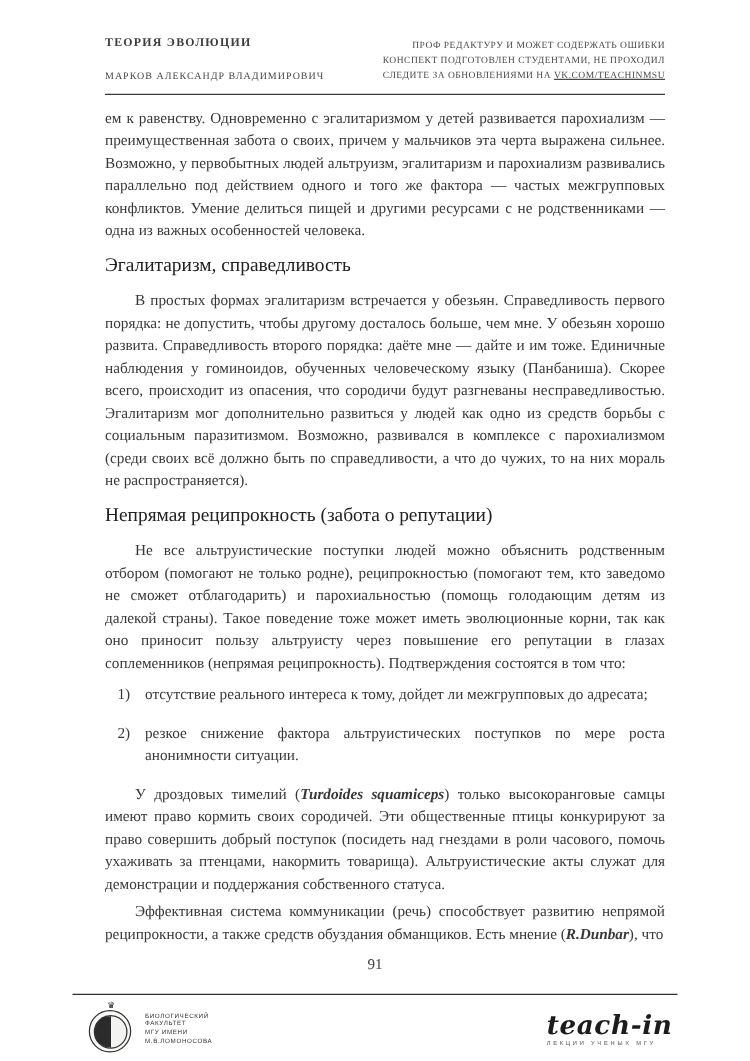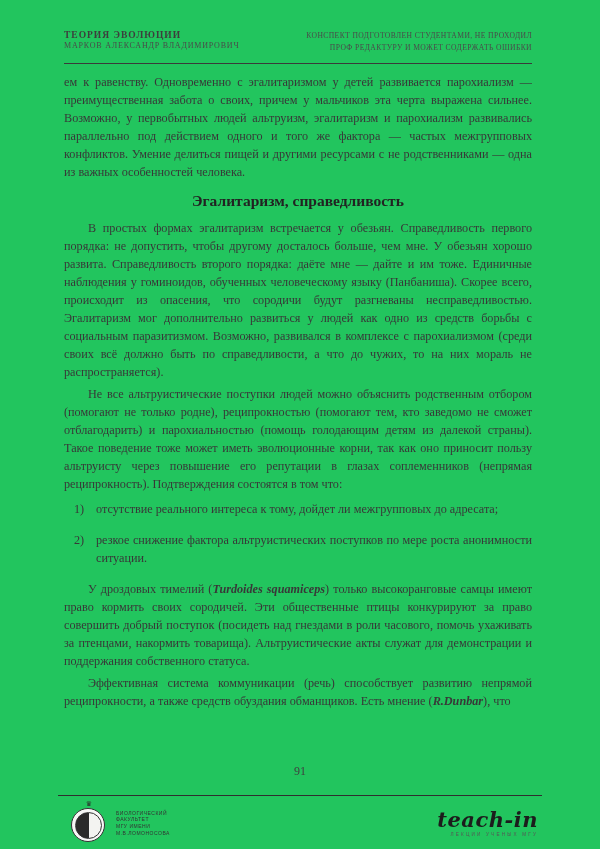--- a/index.html
+++ b/index.html
@@ -1,41 +1,41 @@
 <!DOCTYPE html>
 <html><head>
 <meta charset="utf-8">
 <style>
   html,body{margin:0;padding:0;background:#e8e8e8;}
   .page{
     position:relative;
     width:600px;height:849px;
     margin:0 auto;
-    background:#22c55e;
+    background:#ffffff;
     font-family:"Liberation Serif","DejaVu Serif",serif;
     color:#383838;
     box-sizing:border-box;
-    padding:30px 68px 0 64px;
+    padding:30px 68px 0 84px;
     overflow:hidden;
   }
   
   .hdr{display:flex;justify-content:space-between;align-items:flex-start;}
   .hdr-left{font-size:9px;letter-spacing:1px;color:#3d3d3d;}
   .hdr-title{font-weight:bold;font-size:9.5px;}
-  .hdr-author{margin-top:1px;font-size:8px;letter-spacing:0.8px;color:#4a4a4a;}
+  .hdr-author{margin-top:16px;font-size:8px;letter-spacing:0.8px;color:#4a4a4a;}
   .hdr-right{text-align:right;font-size:7.6px;line-height:1.6;letter-spacing:0.4px;color:#4a4a4a;}
   .hdr-link{text-decoration:underline;color:#4a4a4a;cursor:pointer;}
   .hdr-rule{border:none;border-top:1.4px solid #3a3a3a;margin:9px 0 0 0;}
   
   .main{margin-top:9px;font-size:12.2px;line-height:18px;text-align:justify;}
   .main p{margin:0 0 4px 0;text-indent:24px;}
   .main p.noindent{text-indent:0;}
   h2{
-    font-size:15.5px;line-height:19px;font-weight:bold;color:#222;
-    text-align:center;margin:10px 0 9px 0;
+    font-size:15.5px;line-height:19px;font-weight:normal;color:#222;
+    text-align:left;margin:10px 0 9px 0;
   }
   .olist{margin:7px 0 9px 0;padding:0;list-style:none;}
   .olist .li{display:flex;margin:0 0 13px 0;padding-left:10px;}
   .olist .num{flex:0 0 22px;}
   .olist .li-text{flex:1;text-align:justify;}
   .bi{font-weight:bold;font-style:italic;margin-top:32px;}
   
   .page-number{
     position:absolute;top:764px;left:0;width:100%;
     text-align:center;font-size:12px;color:#3f3f3f;
@@ -65,21 +65,21 @@
   .emblem-core{
     width:25px;height:25px;border-radius:50%;
     border:1px solid #333;
     background:linear-gradient(90deg,#2b2b2b 50%,#f3f3f1 50%);
   }
   .faculty{
     font-family:"Liberation Sans","DejaVu Sans",sans-serif;
     font-size:5px;line-height:1.35;letter-spacing:0.5px;
     color:#333;text-transform:uppercase;
   }
-  .ftr-right{text-align:right;}
+  .ftr-right{text-align:left;}
   .teachin{
     font-family:"DejaVu Serif",serif;
     font-style:italic;font-weight:bold;
     font-size:21px;line-height:22px;color:#1c1c1c;
     letter-spacing:0.5px;
   }
   .teachin-tag{
     font-family:"Liberation Sans","DejaVu Sans",sans-serif;
     font-size:4.6px;letter-spacing:2.2px;color:#555;margin-top:1px;
   }
@@ -88,33 +88,35 @@
 <body>
 
 <div class="page">
 
   <header class="hdr">
     <div class="hdr-left">
       <div class="hdr-title">ТЕОРИЯ ЭВОЛЮЦИИ</div>
       <div class="hdr-author">МАРКОВ АЛЕКСАНДР ВЛАДИМИРОВИЧ</div>
     </div>
     <div class="hdr-right">
+      <div>ПРОФ РЕДАКТУРУ И МОЖЕТ СОДЕРЖАТЬ ОШИБКИ</div>
       <div>КОНСПЕКТ ПОДГОТОВЛЕН СТУДЕНТАМИ, НЕ ПРОХОДИЛ</div>
-      <div>ПРОФ РЕДАКТУРУ И МОЖЕТ СОДЕРЖАТЬ ОШИБКИ</div>
+      <div><span>СЛЕДИТЕ ЗА ОБНОВЛЕНИЯМИ НА </span><span class="hdr-link">VK.COM/TEACHINMSU</span></div>
     </div>
   </header>
   <hr class="hdr-rule">
 
   <main class="main">
     <p class="noindent">ем к равенству. Одновременно с эгалитаризмом у детей развивается парохиализм — преимущественная забота о своих, причем у мальчиков эта черта выражена сильнее. Возможно, у первобытных людей альтруизм, эгалитаризм и парохиализм развивались параллельно под действием одного и того же фактора — частых межгрупповых конфликтов. Умение делиться пищей и другими ресурсами с не родственниками — одна из важных особенностей человека.</p>
 
     <h2>Эгалитаризм, справедливость</h2>
 
     <p>В простых формах эгалитаризм встречается у обезьян. Справедливость первого порядка: не допустить, чтобы другому досталось больше, чем мне. У обезьян хорошо развита. Справедливость второго порядка: даёте мне — дайте и им тоже. Единичные наблюдения у гоминоидов, обученных человеческому языку (Панбаниша). Скорее всего, происходит из опасения, что сородичи будут разгневаны несправедливостью. Эгалитаризм мог дополнительно развиться у людей как одно из средств борьбы с социальным паразитизмом. Возможно, развивался в комплексе с парохиализмом (среди своих всё должно быть по справедливости, а что до чужих, то на них мораль не распространяется).</p>
 
+    <h2>Непрямая реципрокность (забота о репутации)</h2>
 
     <p>Не все альтруистические поступки людей можно объяснить родственным отбором (помогают не только родне), реципрокностью (помогают тем, кто заведомо не сможет отблагодарить) и парохиальностью (помощь голодающим детям из далекой страны). Такое поведение тоже может иметь эволюционные корни, так как оно приносит пользу альтруисту через повышение его репутации в глазах соплеменников (непрямая реципрокность). Подтверждения состоятся в том что:</p>
 
     <div class="olist">
       <div class="li">
         <span class="num">1)</span>
         <span class="li-text">отсутствие реального интереса к тому, дойдет ли межгрупповых до адресата;</span>
       </div>
       <div class="li">
         <span class="num">2)</span>

